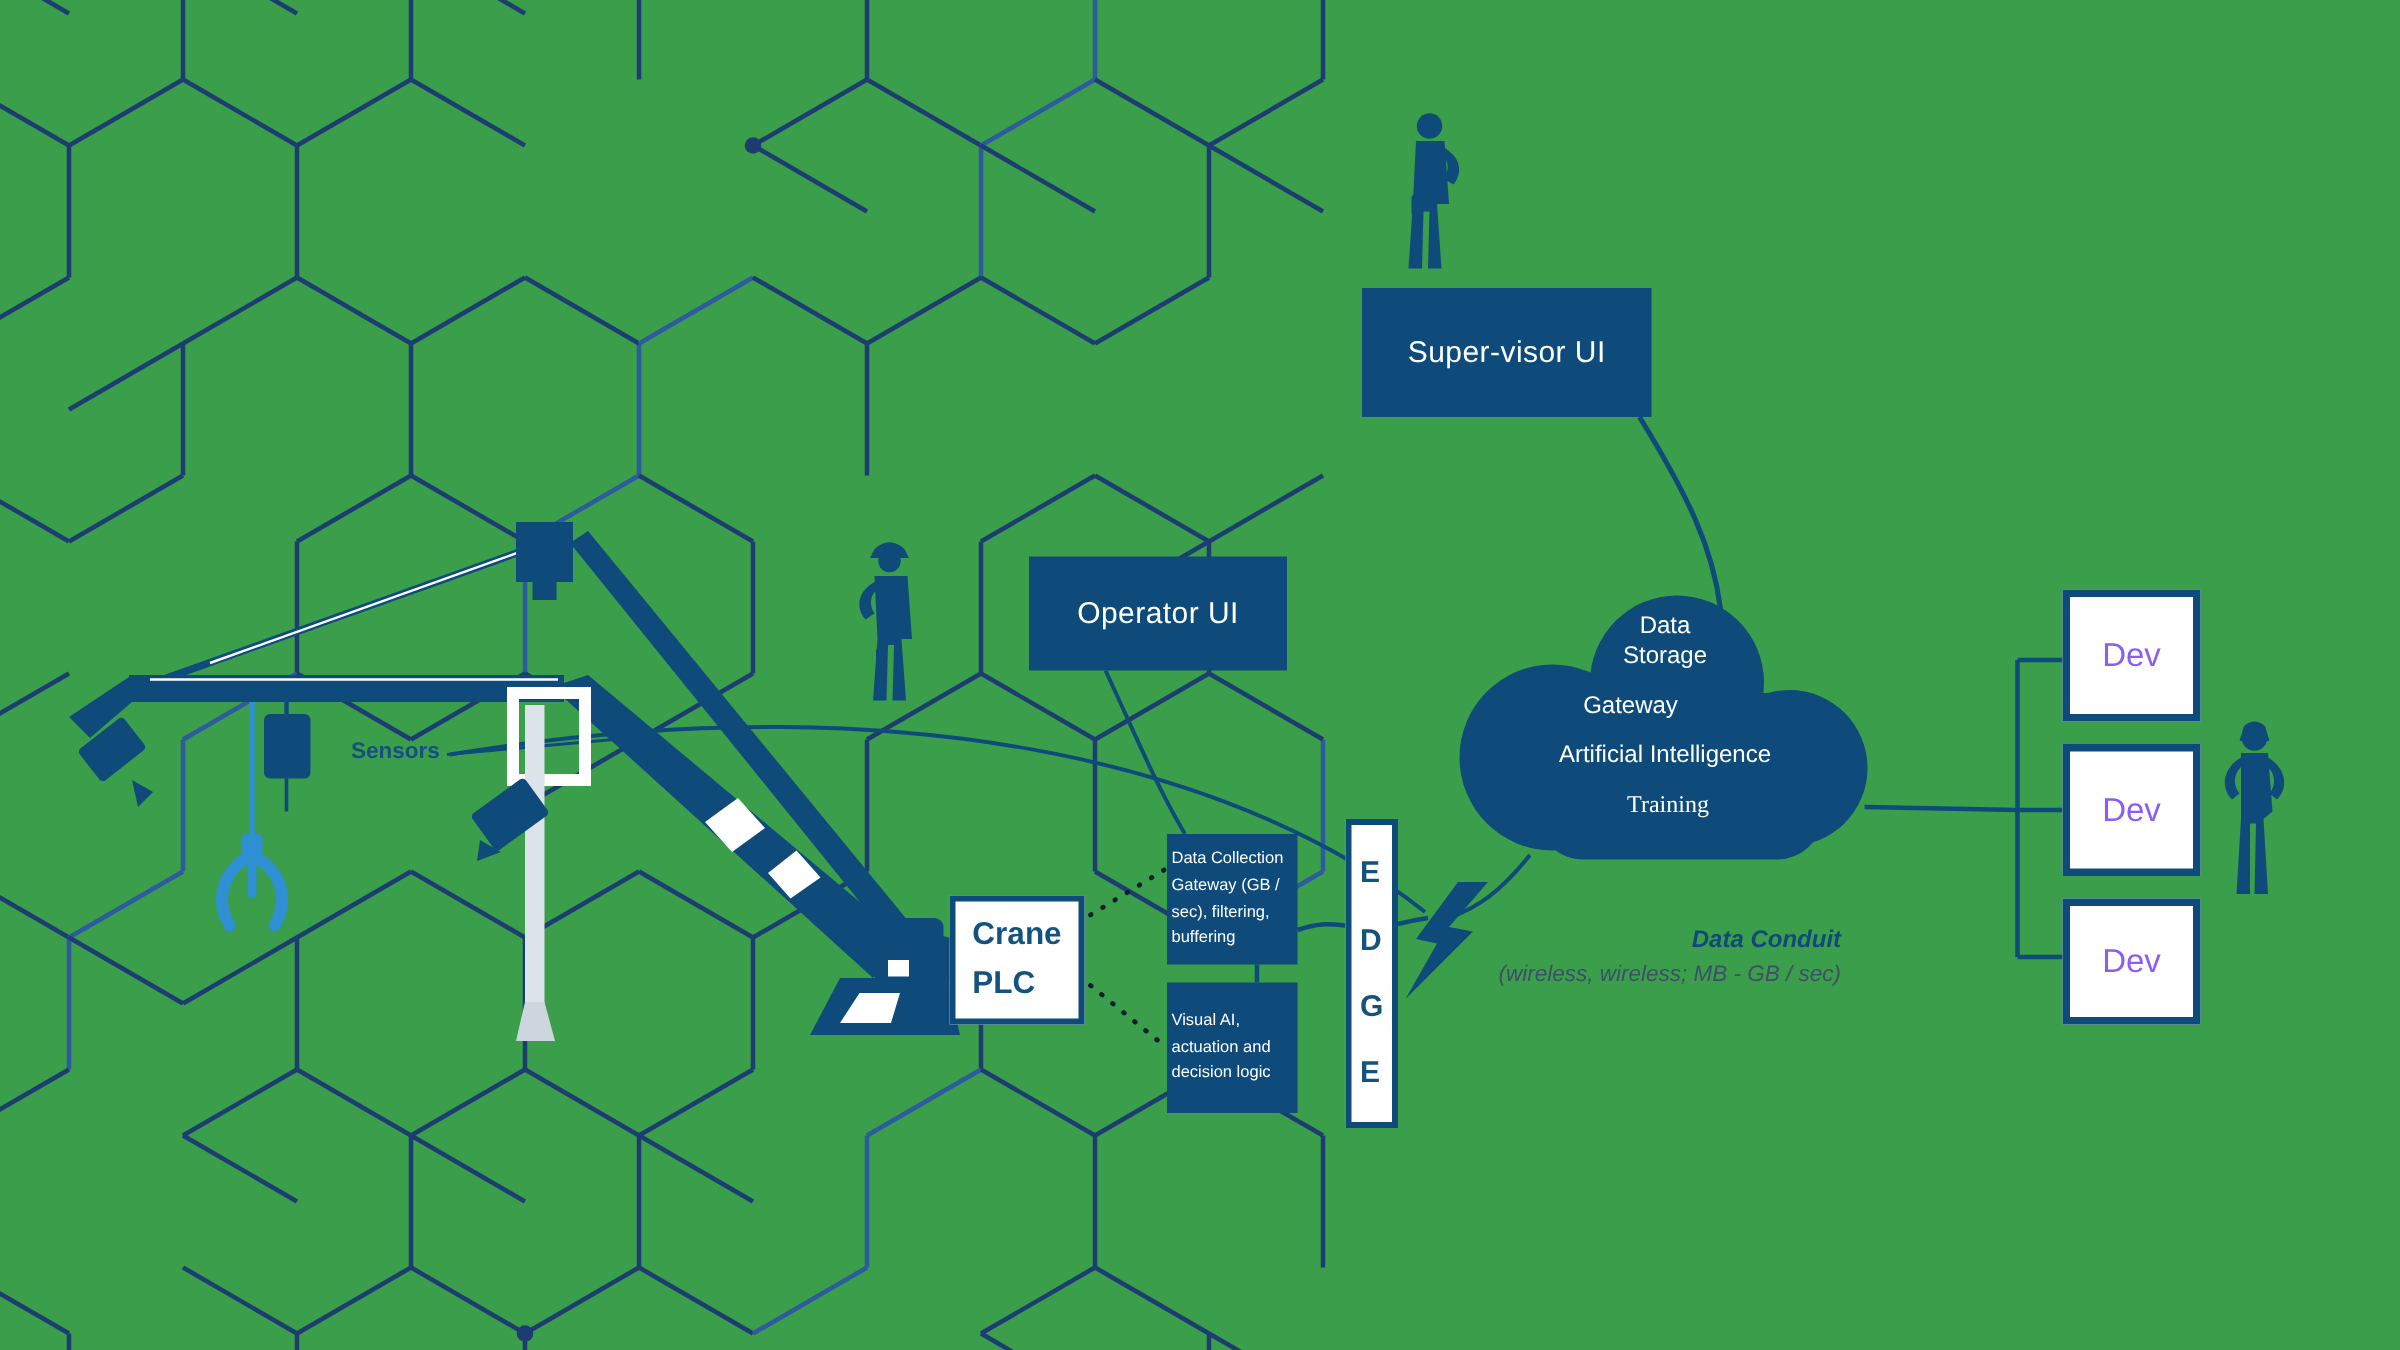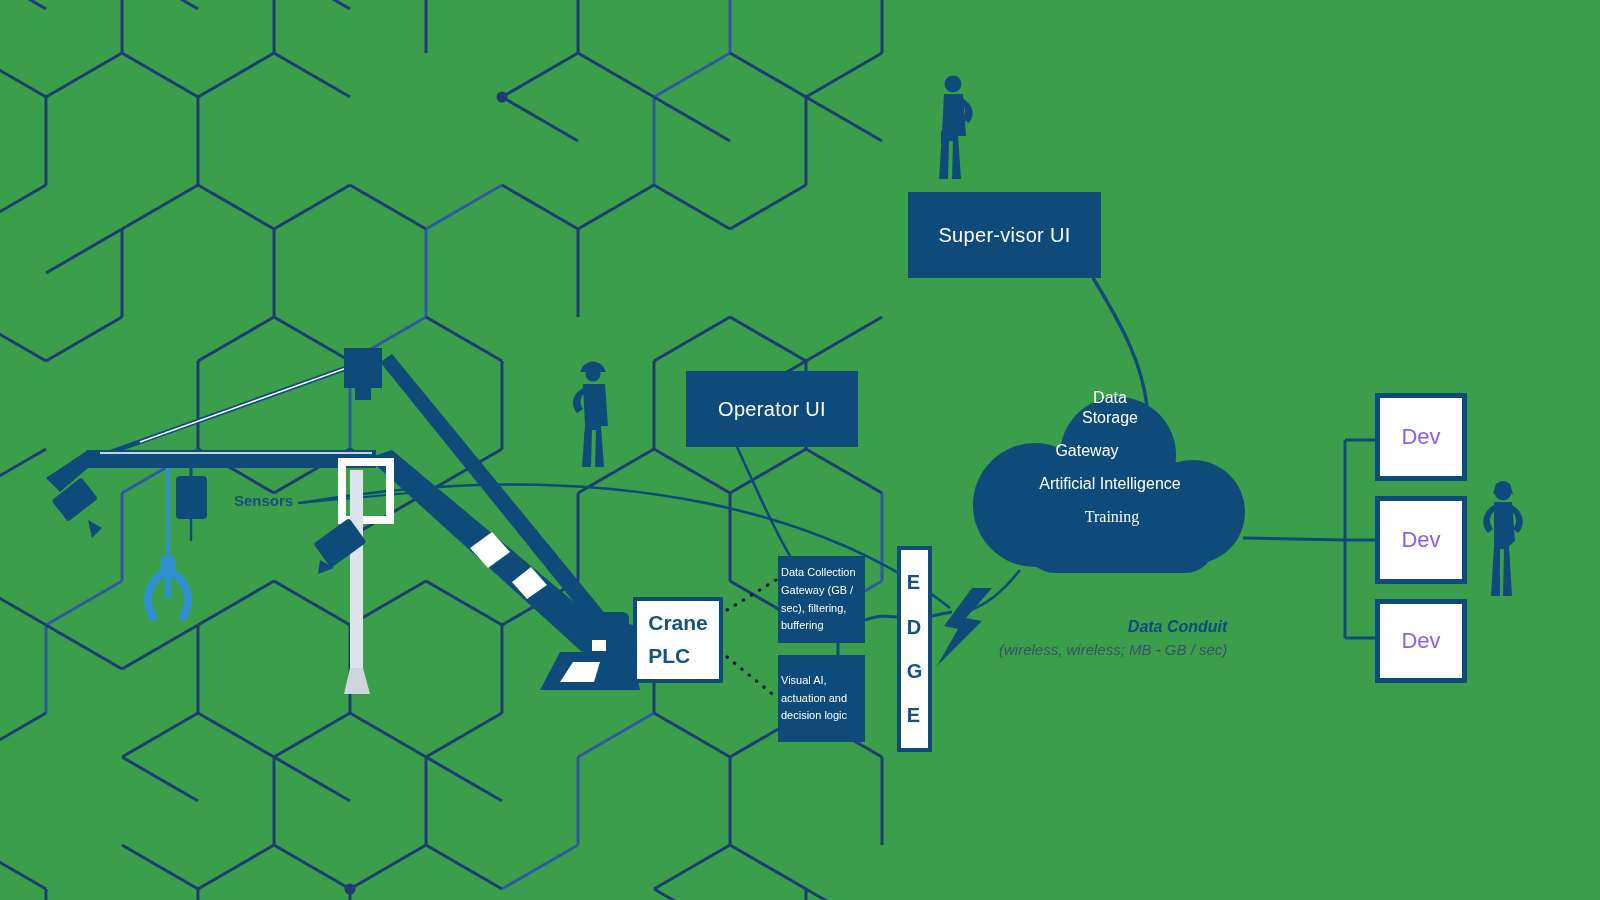--- a/index.html
+++ b/index.html
@@ -19,21 +19,21 @@
   .pre{white-space:pre-line;}
   #supervisor-box{left:908px;top:192px;width:193px;height:86px;}
   #operator-box{left:670px;top:371px;width:172px;height:76px;margin-left:16px;}
   #crane-plc-box{left:633px;top:597px;width:90px;height:86px;font-size:21px;font-weight:600;line-height:1.55;}
   #gateway-box{left:778px;top:556px;width:87px;height:87px;font-size:11px;line-height:1.6;padding:3px;}
   #visualai-box{left:778px;top:655px;width:87px;height:87px;font-size:11px;line-height:1.6;padding:3px;}
   #edge-box{left:897px;top:546px;width:35px;height:206px;border-width:4px;}
   #edge-box .letters{white-space:pre-line;font-size:20px;font-weight:600;line-height:2.22;color:#15537f;}
   .dev{left:1375px;width:92px;height:88px;background:#fff;border:5px solid #0e4b7b;color:#8b5cf6;font-size:22px;font-weight:500;}
   #dev-0{top:393px;} #dev-1{top:496px;} #dev-2{top:599px;height:84px;}
-  #cloud-text{left:972px;top:388px;width:276px;z-index:3;position:absolute;color:#fff;
+  #cloud-text{left:972px;top:408px;width:276px;z-index:3;position:absolute;color:#fff;
     display:flex;flex-direction:column;align-items:center;font-size:16px;}
   #cloud-text div{line-height:20px;}
   .cl-gap{margin-top:13px;}
   #cloud-text .l3{margin-right:46px;}
   #cloud-text .l5{margin-left:4px;font-family:Liberation Serif, serif;}
   #sensors-label{position:absolute;left:234px;top:492px;z-index:3;color:#155081;
     font-size:15px;font-weight:700;}
   #conduit-label{position:absolute;left:999px;top:618px;z-index:3;color:#12497b;font-style:italic;}
   #conduit-label .t{font-size:16px;font-weight:700;text-align:right;}
   #conduit-label .s{font-size:15px;color:#3d4f6a;margin-top:5px;}

